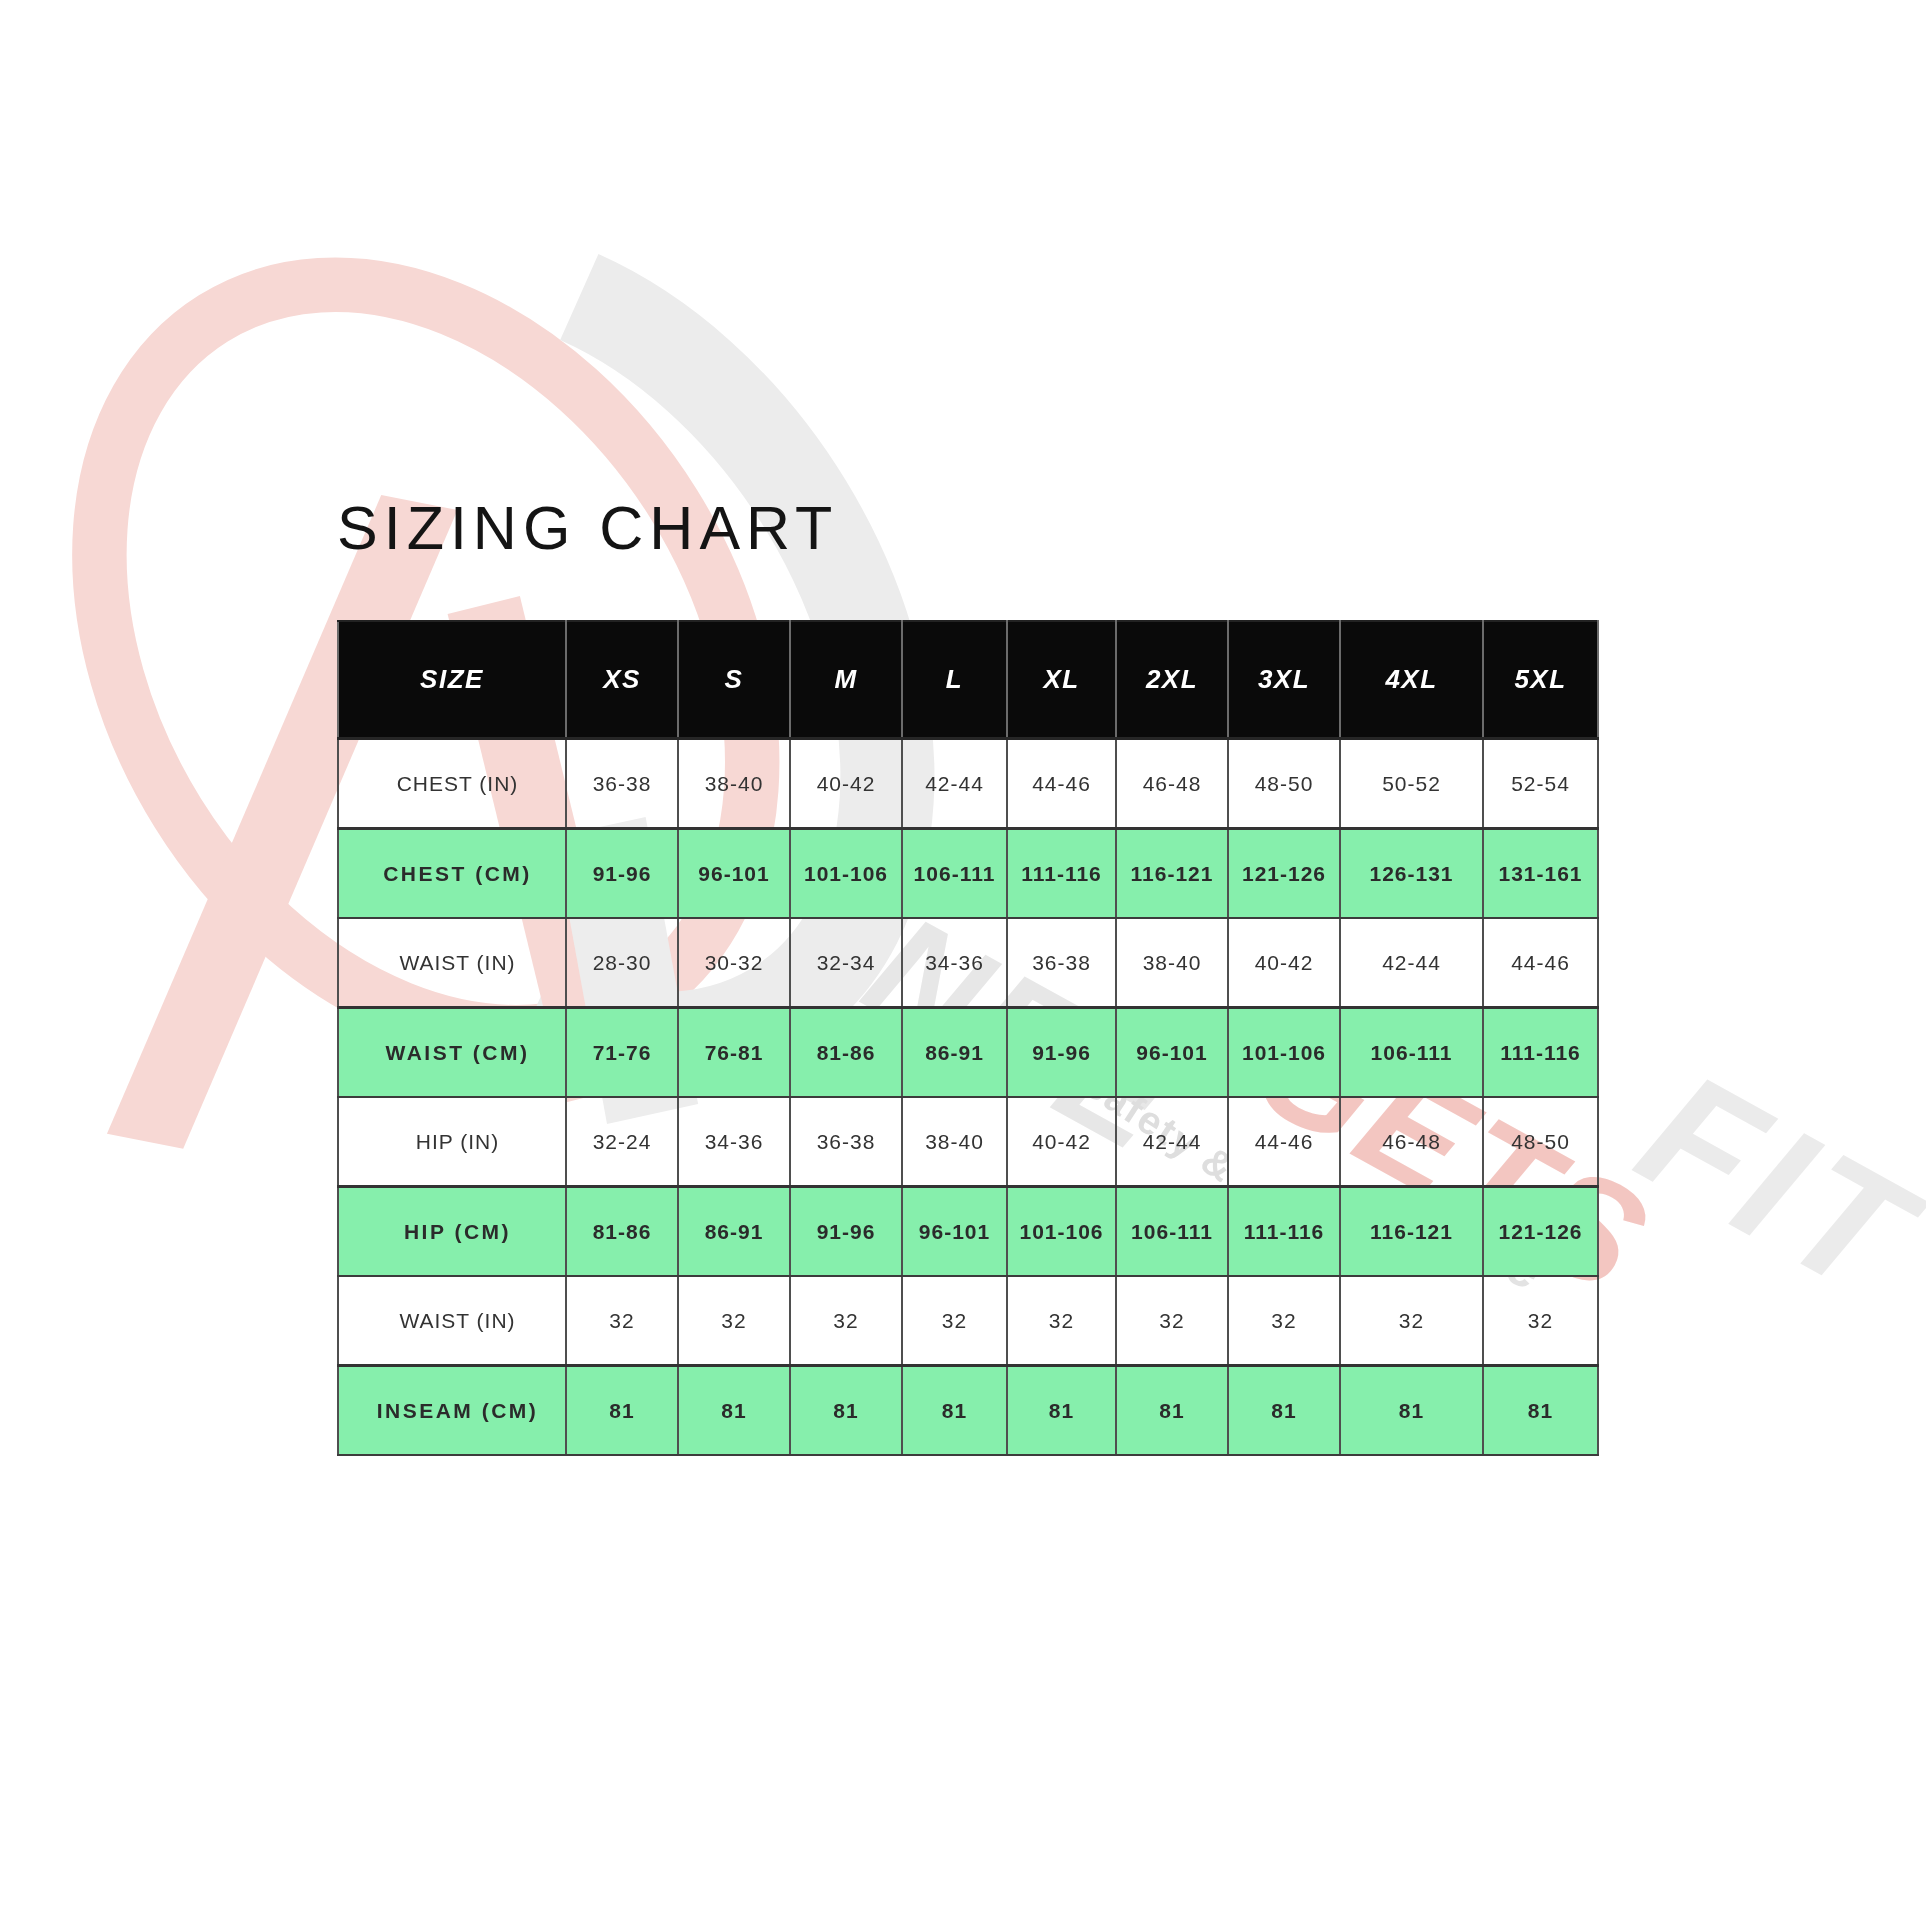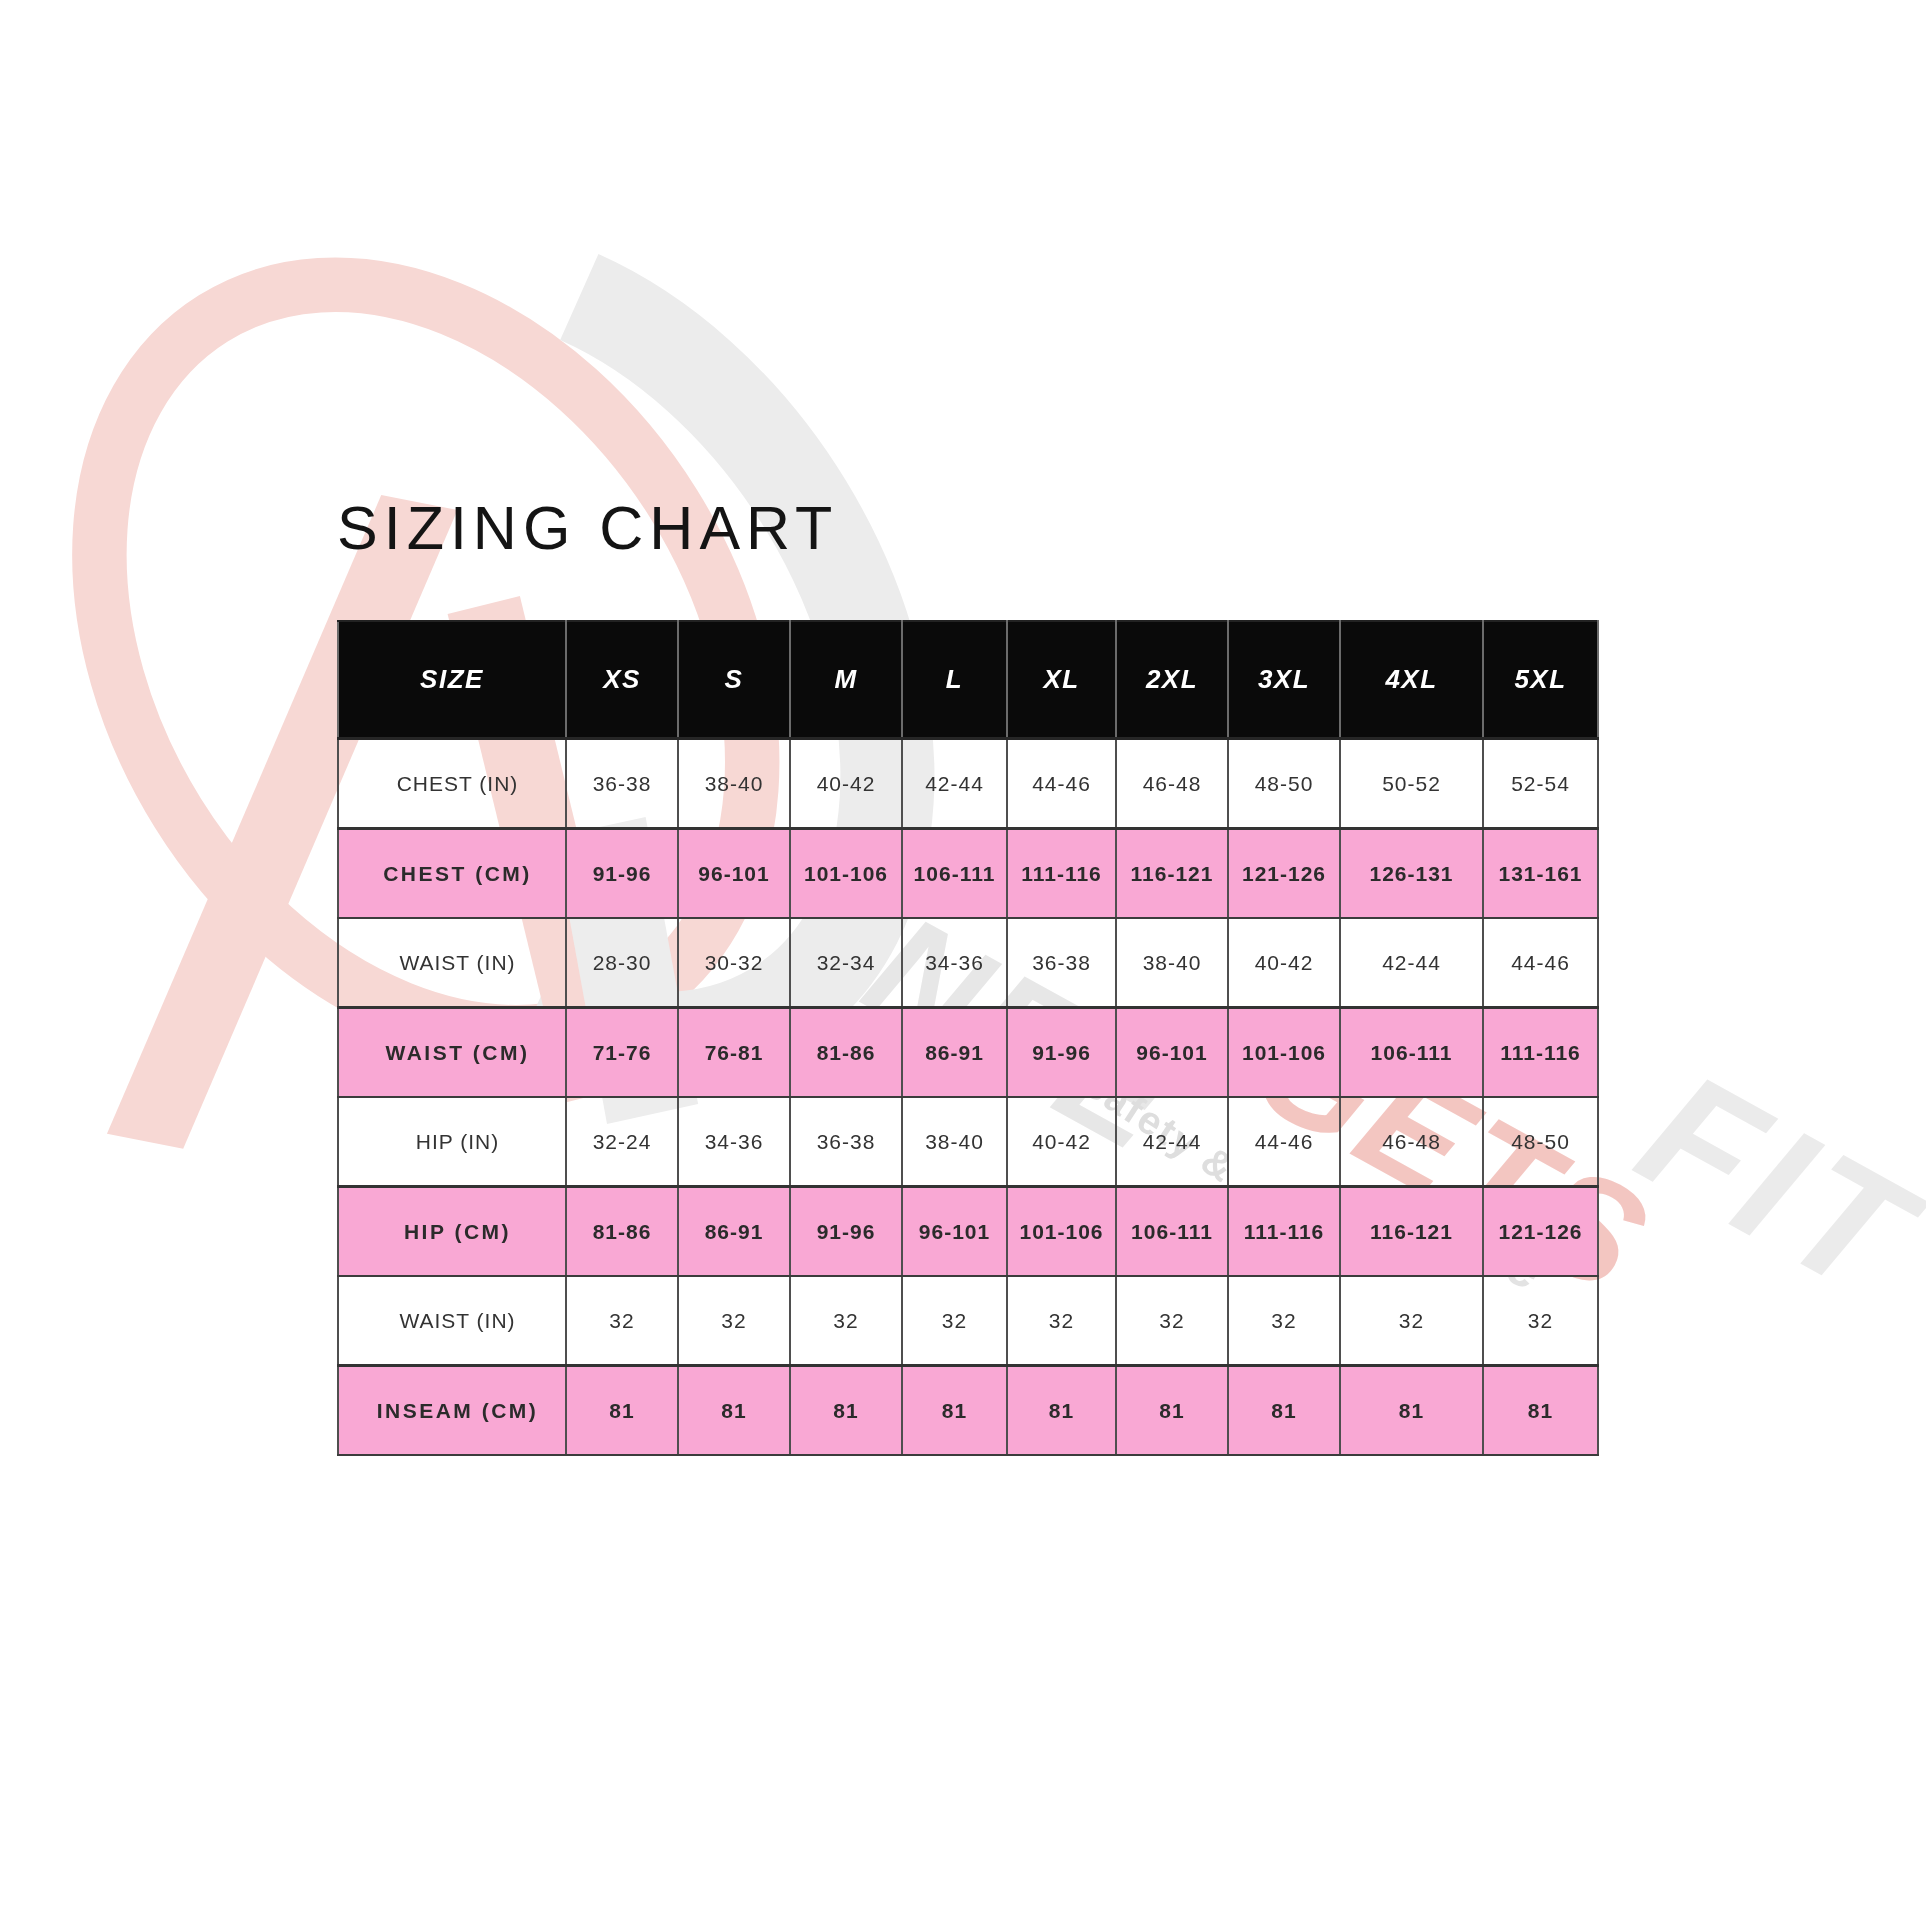--- a/index.html
+++ b/index.html
@@ -29,21 +29,21 @@
     height:113px;text-align:center;vertical-align:middle;
     border:2px solid #6b6b6b;border-top:2px solid #222;border-bottom:3px solid #262626;margin-top:45px;
   }
   table.sizing td{
     height:85px;text-align:center;vertical-align:middle;
     border-left:2px solid #4f4f4f;border-right:2px solid #4f4f4f;
     border-top:2px solid #3c3c3c;border-bottom:2px solid #3c3c3c;
     font-size:21px;color:#333333;letter-spacing:1px;
   }
   tr.plain td{background:transparent;font-weight:400;}
-  tr.shaded td{background:#f9a8d4;font-weight:700;color:#2b2b2b;border-top:3px solid #333333;}
+  tr.shaded td{background:#86efac;font-weight:700;color:#2b2b2b;border-top:3px solid #333333;}
   td.rowlabel{font-size:19px;letter-spacing:3px;color:#2e2e2e;padding-left:12px;}
   tr.shaded td.rowlabel{font-weight:700;letter-spacing:2.5px;}
 </style>
 </head>
 <body>
 
 <div class="page">
 
   <svg class="watermark" viewBox="0 0 1946 1946" xmlns="http://www.w3.org/2000/svg" aria-hidden="true">
 

